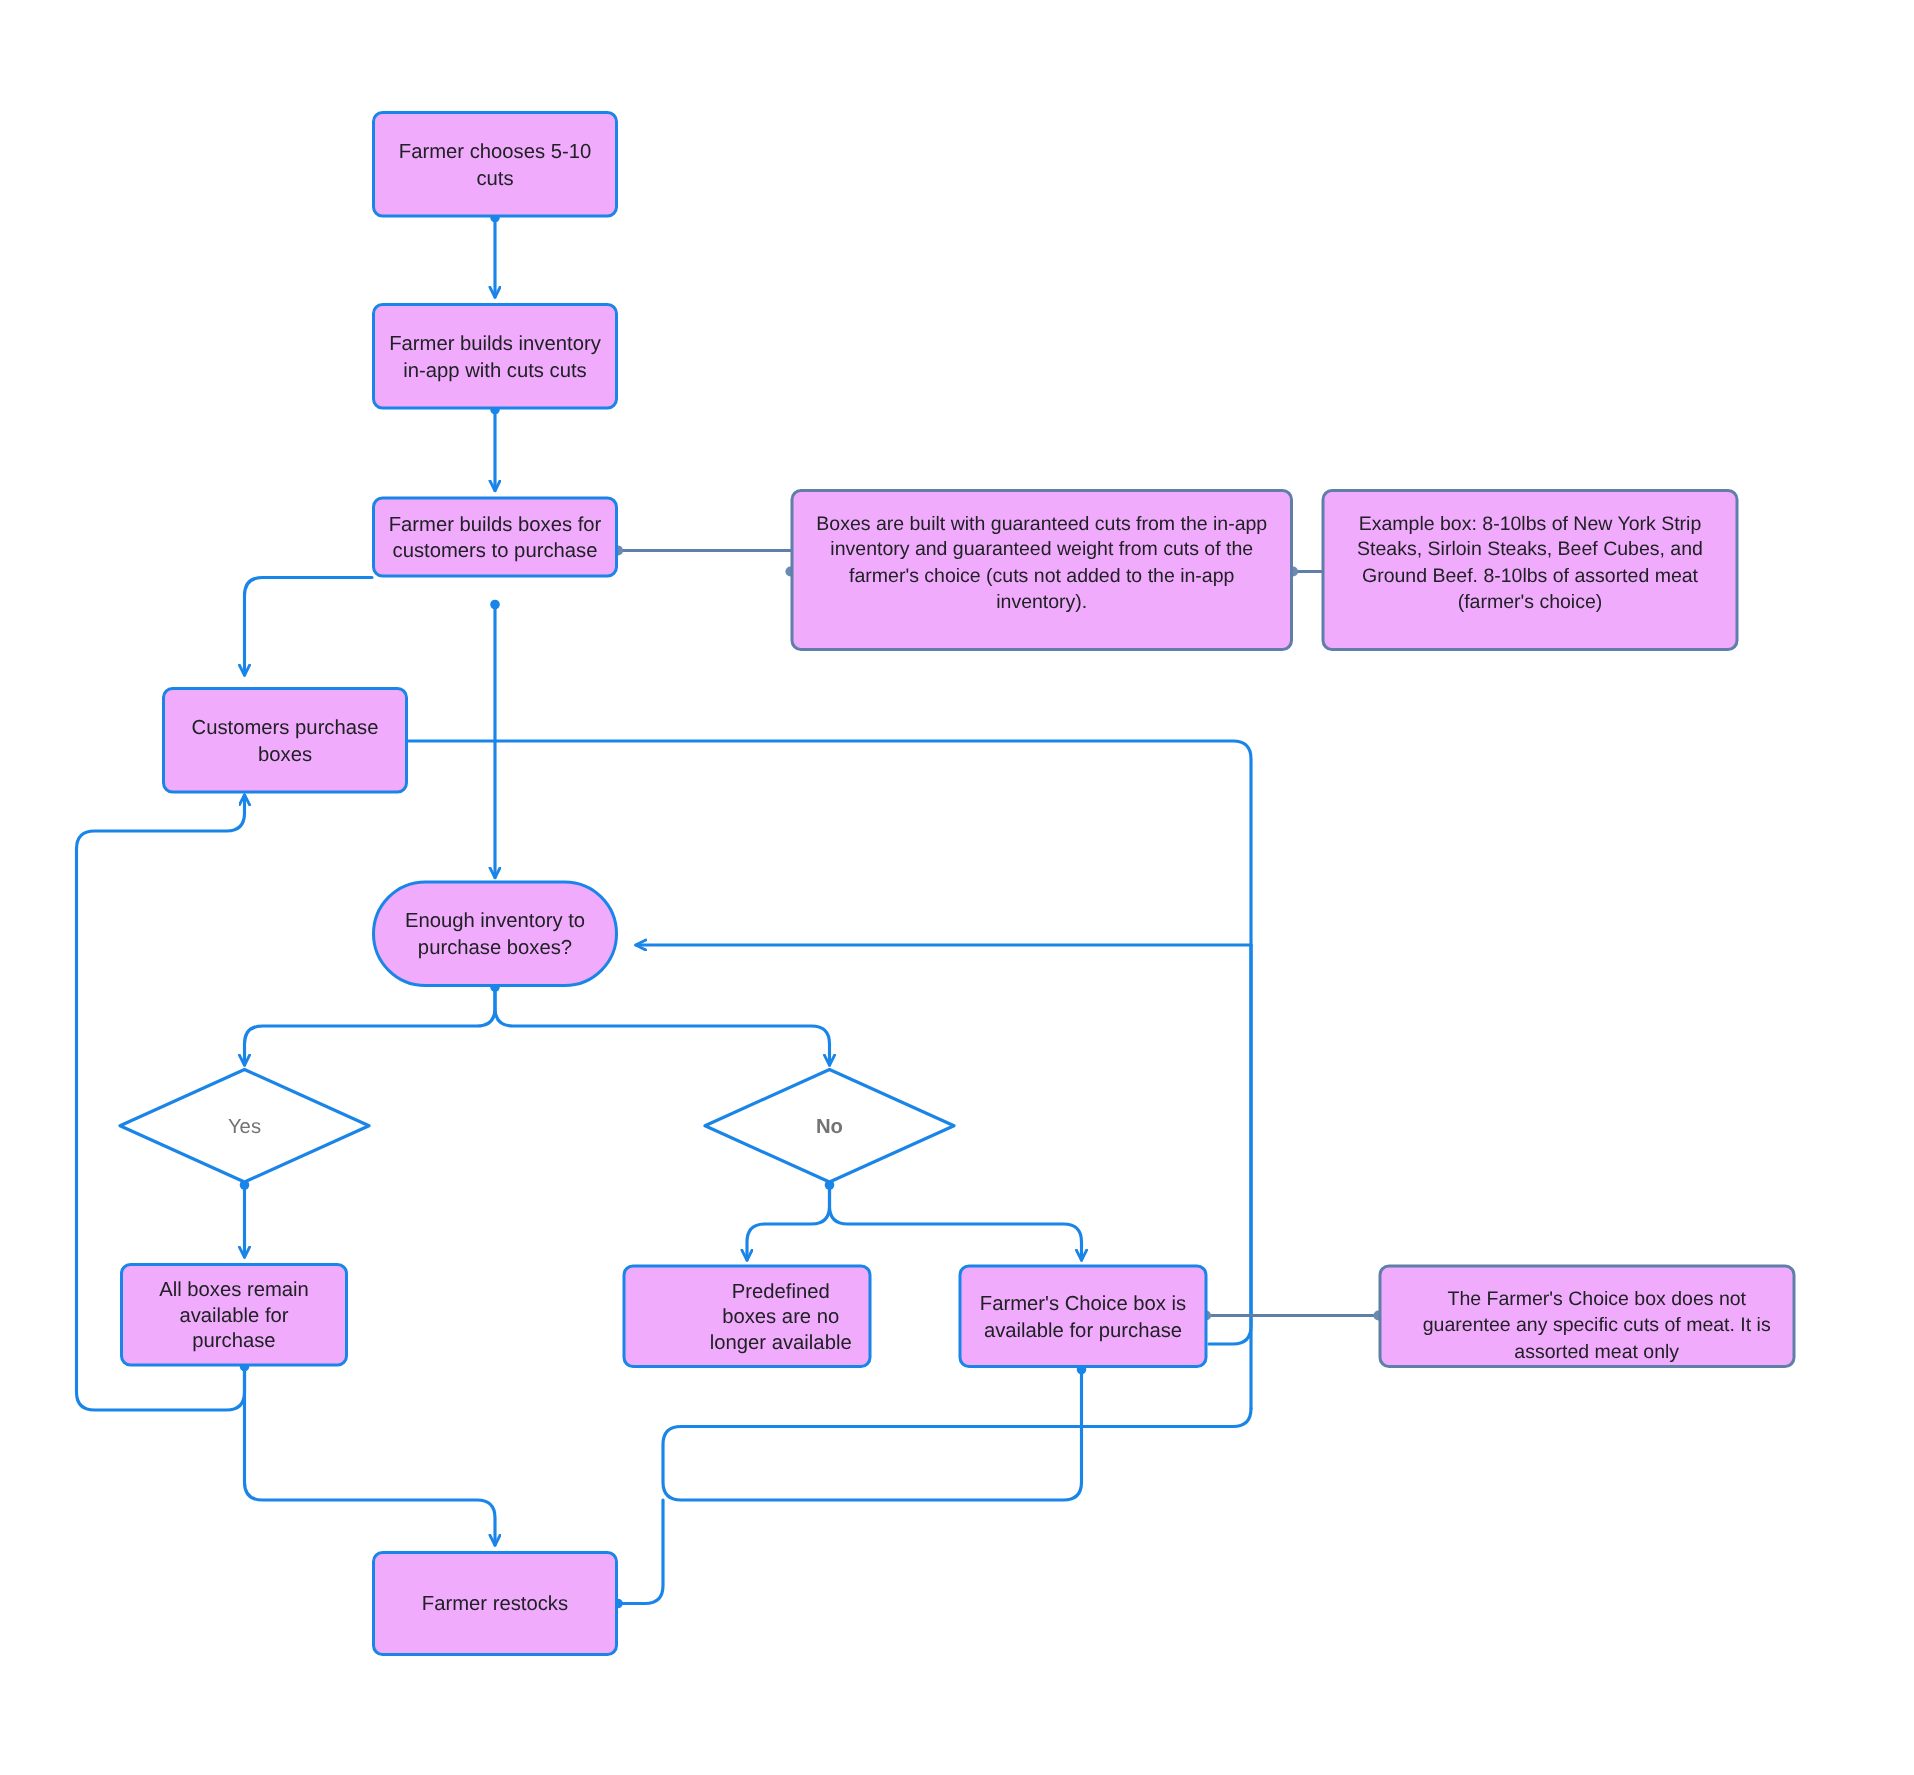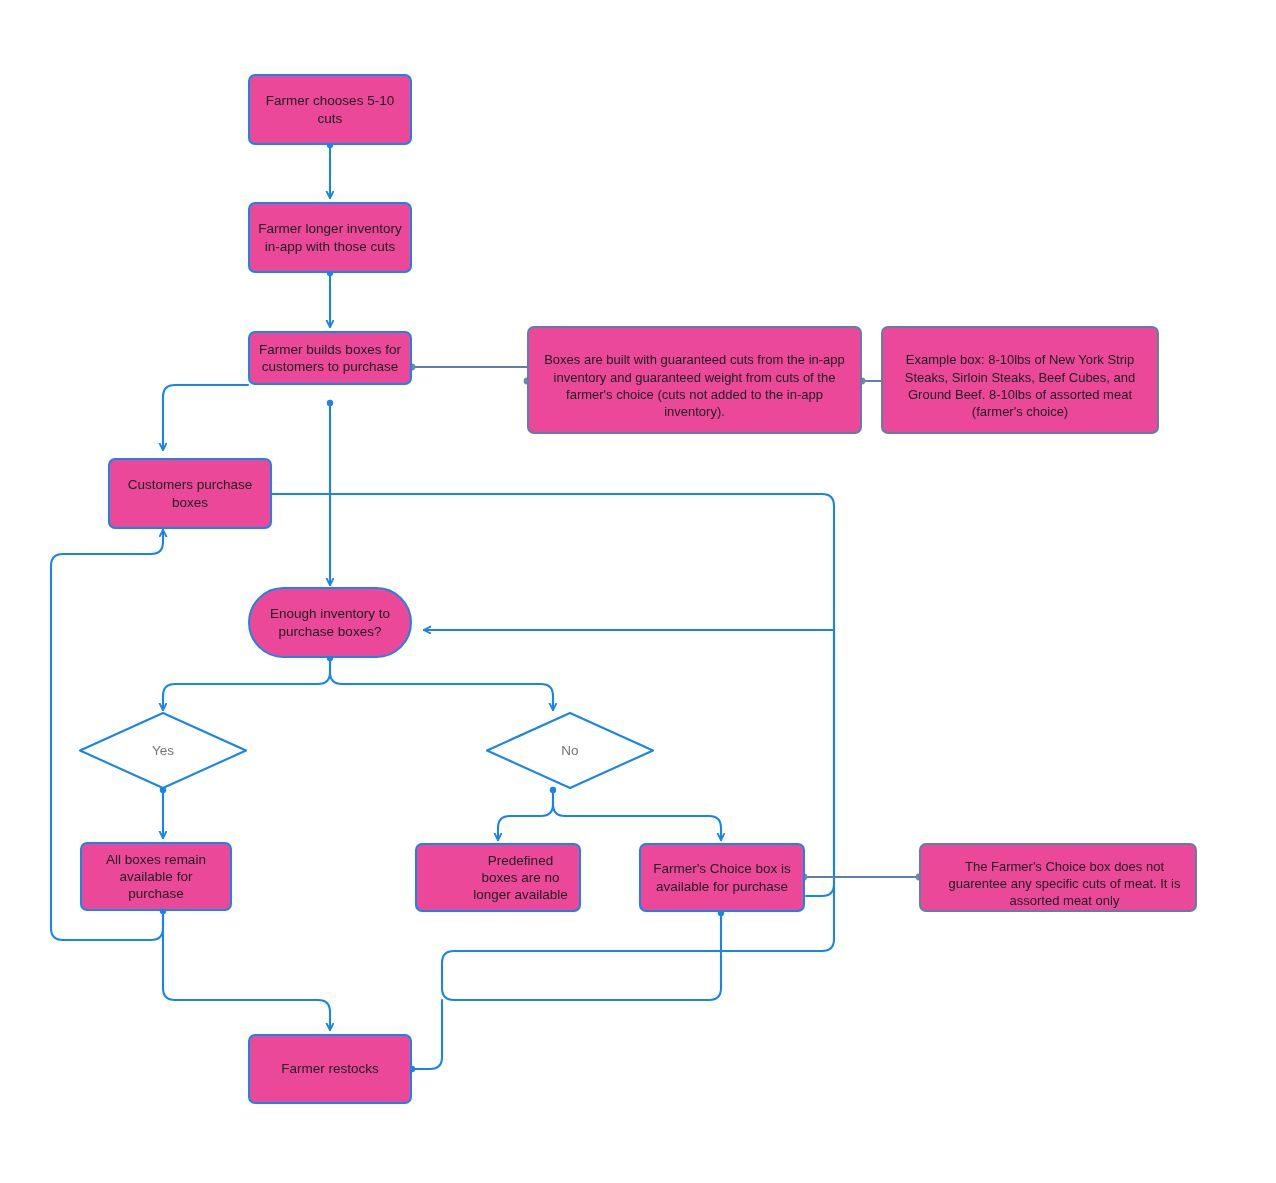--- a/index.html
+++ b/index.html
@@ -28,21 +28,21 @@
     pointer-events: none;
   }
   .node {
     position: absolute;
     box-sizing: border-box;
     display: flex;
     align-items: center;
     justify-content: center;
     text-align: center;
     color: #202124;
-    background: #ec4899;
+    background: #f0abfc;
     z-index: 5;
   }
   .node .label {
     display: block;
     width: 100%;
     padding: 0 8px;
     box-sizing: border-box;
     line-height: 1.28;
   }
   .proc {
@@ -52,21 +52,21 @@
   }
   .stadium {
     border: 2px solid #1a85e8;
     border-radius: 40px;
     font-size: 13.5px;
   }
   .note {
     border: 2px solid #5f7fa8;
     border-radius: 7px;
     font-size: 13px;
-    align-items: center;
+    align-items: flex-start;
   }
   .note .label {
     padding-top: 12px;
     line-height: 1.33;
   }
   .diamond-wrap {
     position: absolute;
     z-index: 5;
   }
   .diamond-wrap svg {
@@ -172,21 +172,21 @@
       <circle cx="804" cy="877" r="3.4" fill="#6b8ab0"></circle>
       <circle cx="919" cy="877" r="3.4" fill="#6b8ab0"></circle>
     </g>
   </svg>
 
   <div class="node proc" style="left:248px; top:74px; width:164px; height:71px;">
     <span class="label">Farmer chooses 5-10 cuts</span>
   </div>
 
   <div class="node proc" style="left:248px; top:202px; width:164px; height:71px;">
-    <span class="label">Farmer longer inventory in-app with those cuts</span>
+    <span class="label">Farmer builds inventory in-app with cuts cuts</span>
   </div>
 
   <div class="node proc" style="left:248px; top:331px; width:164px; height:54px;">
     <span class="label">Farmer builds boxes for customers to purchase</span>
   </div>
 
   <div class="node note" style="left:527px; top:326px; width:335px; height:108px;">
     <span class="label">Boxes are built with guaranteed cuts from the in-app inventory and guaranteed weight from cuts of the farmer's choice (cuts not added to the in-app inventory).</span>
   </div>
 
@@ -202,21 +202,21 @@
     <span class="label">Enough inventory to purchase boxes?</span>
   </div>
 
   <div class="diamond-wrap" style="left:78px; top:711px; width:170px; height:79px;">
     <svg width="170" height="79" viewBox="0 0 170 79" xmlns="http://www.w3.org/2000/svg">
       <polygon points="85,2 168,39.5 85,77 2,39.5" fill="#ffffff" stroke="#1a85e8" stroke-width="2.1" stroke-linejoin="round"></polygon>
     </svg>
     <div class="dlabel">Yes</div>
   </div>
 
-  <div class="diamond-wrap" style="left:485px; top:711px; width:170px; height:79px;">
+  <div class="diamond-wrap" style="left:468px; top:711px; width:170px; height:79px;font-weight:bold;">
     <svg width="170" height="79" viewBox="0 0 170 79" xmlns="http://www.w3.org/2000/svg">
       <polygon points="85,2 168,39.5 85,77 2,39.5" fill="#ffffff" stroke="#1a85e8" stroke-width="2.1" stroke-linejoin="round"></polygon>
     </svg>
     <div class="dlabel">No</div>
   </div>
 
   <div class="node proc" style="left:80px; top:842px; width:152px; height:69px;">
     <span class="label">All boxes remain available for purchase</span>
   </div>
 

